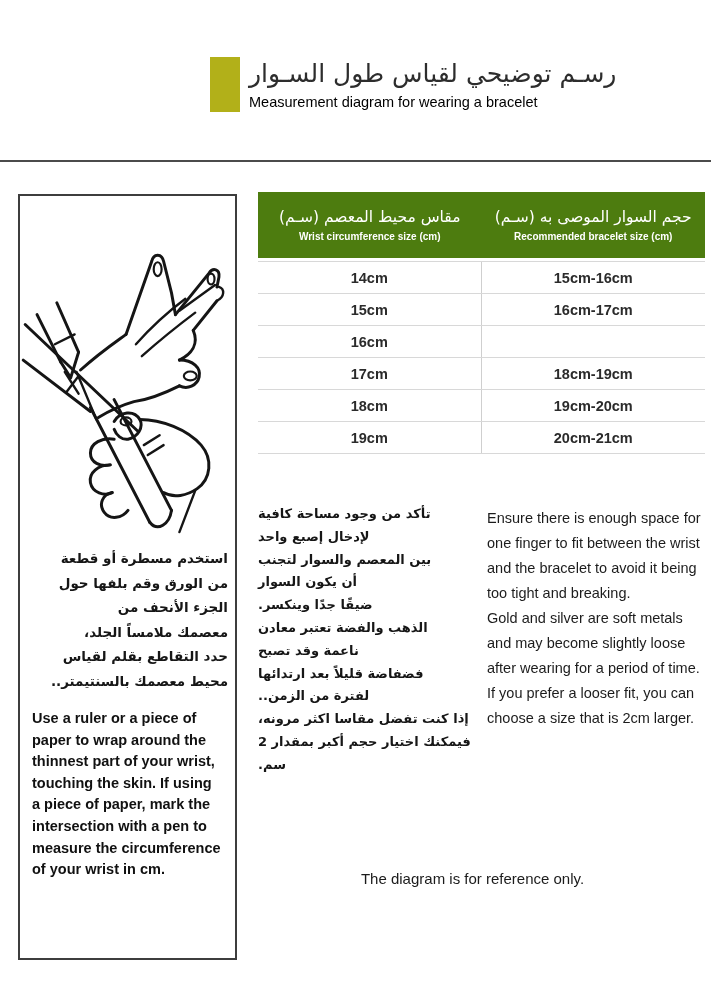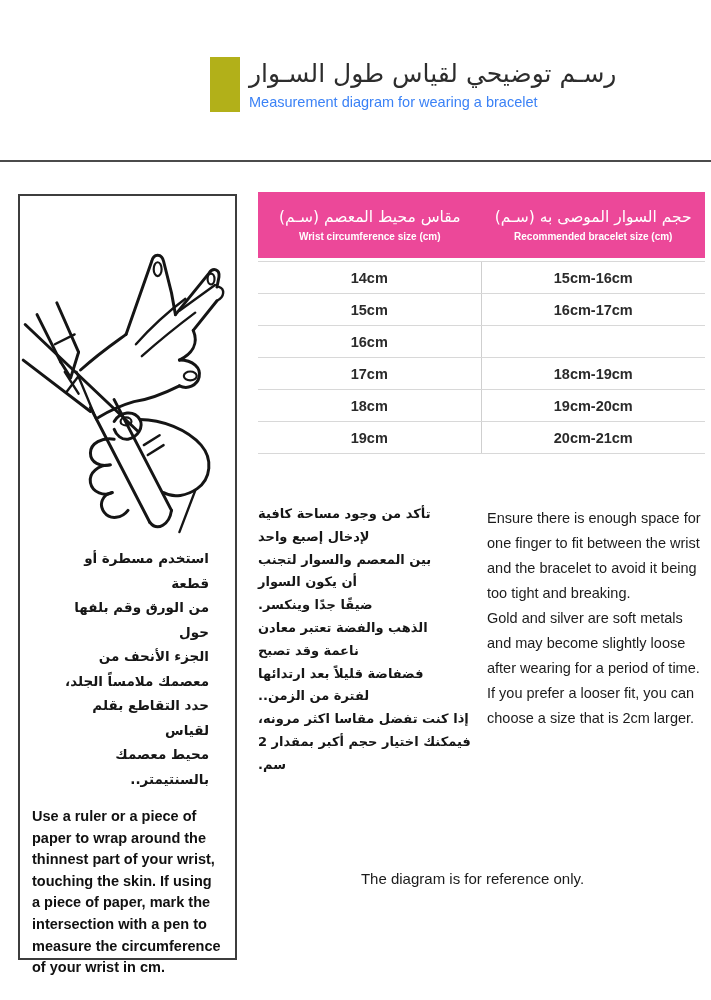--- a/index.html
+++ b/index.html
@@ -5,33 +5,33 @@
   * { margin:0; padding:0; box-sizing:border-box; }
   body { background:#ffffff; font-family:"Liberation Sans","DejaVu Sans",sans-serif; color:#1f1f1f; }
   .arabic { font-family:"DejaVu Sans",sans-serif; direction:rtl; }
 
   #page { position:relative; width:711px; height:1000px; background:#ffffff; overflow:hidden; margin:0 auto; }
 
   
   .header { position:absolute; left:210px; top:57px; display:flex; gap:9px; }
   .accent-block { width:30px; height:55px; background:#b2b019; flex:0 0 auto; }
   .title-ar { font-size:25px; line-height:34px; color:#2d2d2d; text-align:left; }
-  .subtitle-en { font-size:14.5px; line-height:19px; color:#3b82f6; margin-top:2px; }
+  .subtitle-en { font-size:14.5px; line-height:19px; color:#000000; margin-top:2px; }
 
   .divider { position:absolute; left:0; top:160px; width:711px; height:2px; background:#4b4b4b; }
 
   
   .left-box { position:absolute; left:18px; top:194px; width:219px; height:766px; border:2px solid #3d3d3d; background:#fff; }
   .hand-illustration { display:block; width:215px; height:346px; }
-  .box-ar { margin-top:4px; padding:0 26px; text-align:right; font-weight:bold; font-size:13.5px; line-height:24.5px; color:#161616; white-space:pre-line; }
+  .box-ar { margin-top:4px; padding:0 7px; text-align:right; font-weight:bold; font-size:13.5px; line-height:24.5px; color:#161616; white-space:pre-line; }
   .box-en { margin-top:15px; padding:0 12px; font-weight:bold; font-size:14.5px; line-height:21.6px; color:#111; }
 
   
   .table-area { position:absolute; left:258px; top:192px; width:447px; }
-  .thead { display:flex; background:#ec4899; height:66px; color:#ffffff; text-align:center; }
+  .thead { display:flex; background:#4d7c0f; height:66px; color:#ffffff; text-align:center; }
   .th { width:50%; display:flex; flex-direction:column; justify-content:center; gap:5px; }
   .th-ar { font-size:15.5px; }
   .th-en { font-size:10px; font-weight:bold; }
   .tbody { margin-top:3px; border-top:1px solid #d8d8d8; }
   .trow { display:flex; height:32px; border-bottom:1px solid #d8d8d8; }
   .td { width:50%; display:flex; align-items:center; justify-content:center; font-weight:600; font-size:14.5px; color:#2b2b2b; }
   .td.first { border-right:1px solid #cfcfcf; }
 
   
   .notes-ar { position:absolute; left:258px; top:503px; width:222px; text-align:left; font-weight:bold; font-size:13px; line-height:22.8px; color:#161616; white-space:pre-line; }

